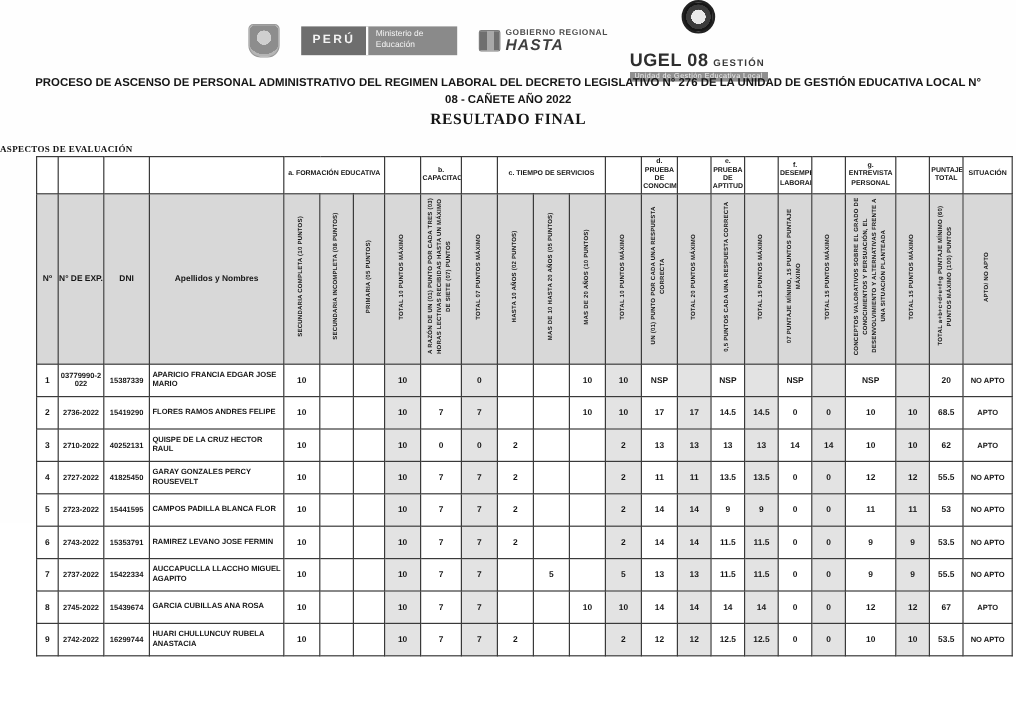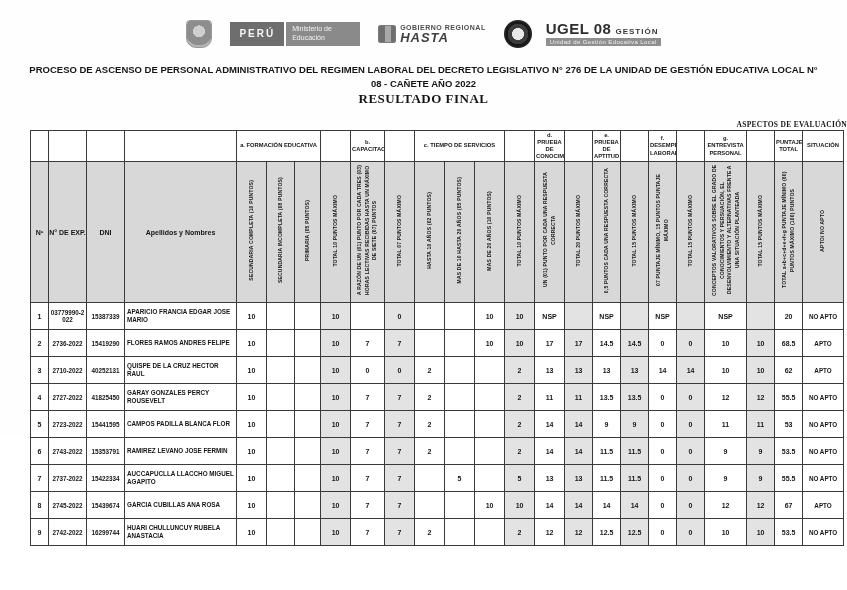--- a/index.html
+++ b/index.html
@@ -36,21 +36,21 @@
   .gore { display: flex; align-items: center; gap: 4px; }
   .gore-icon {
     width: 18px; height: 18px;
     background:
       linear-gradient(90deg, #6f6f6f 0 6px, #a8a8a8 6px 12px, #6f6f6f 12px);
     border: 1px solid #7c7c7c; border-radius: 2px;
   }
   .gore-text { display: flex; flex-direction: column; line-height: 1; }
   .gore-l1 { font-size: 7px; font-weight: bold; color: #4e4e4e; letter-spacing: .5px; }
   .gore-l2 { font-size: 13px; font-weight: bold; color: #3f3f3f; letter-spacing: 1px; font-style: italic; }
-  .ugel { display: flex; align-items: flex-start; gap: 14px; }
+  .ugel { display: flex; align-items: center; gap: 14px; flex-direction: column; }
   .ugel-icon {
     width: 28px; height: 28px; border-radius: 50%;
     background: radial-gradient(circle at 50% 50%, #e8e8e8 0 35%, #3c3c3c 36% 60%, #171717 61%);
     border: 2px solid #222;
   }
   .ugel-line { display: flex; align-items: baseline; gap: 4px; }
   .ugel-big { font-size: 15px; font-weight: bold; color: #2e2e2e; letter-spacing: .5px; }
   .ugel-small { font-size: 8px; font-weight: bold; color: #3a3a3a; letter-spacing: 1px; }
   .ugel-sub {
     font-size: 6px; color: #f1f1f1; background: #8f8f8f;
@@ -64,21 +64,21 @@
   }
   .subtitle {
     text-align: center; font-size: 9.5px; font-weight: bold;
     width: 800px; margin: 11px auto 0; line-height: 1.45; color: #151515;
   }
   .result-title {
     text-align: center; font-family: "Liberation Serif", serif;
     font-size: 13px; font-weight: bold; margin-top: 0; letter-spacing: .5px;
   }
   .aspects-title {
-    text-align: right; font-family: "Liberation Serif", serif;
+    text-align: left; font-family: "Liberation Serif", serif;
     font-size: 7.5px; font-weight: bold; margin-top: 13px; letter-spacing: .3px;
   }
 
   
   table.results {
     border-collapse: collapse; table-layout: fixed;
     width: 813px; margin-left: 30px; margin-top: 1px;
     border: 1.5px solid #222;
   }
   .results th, .results td {

